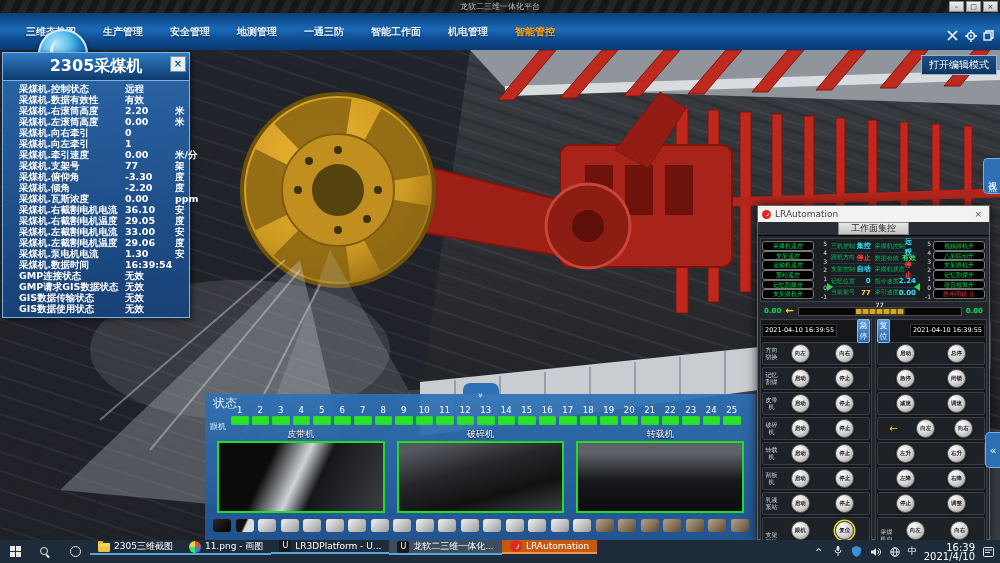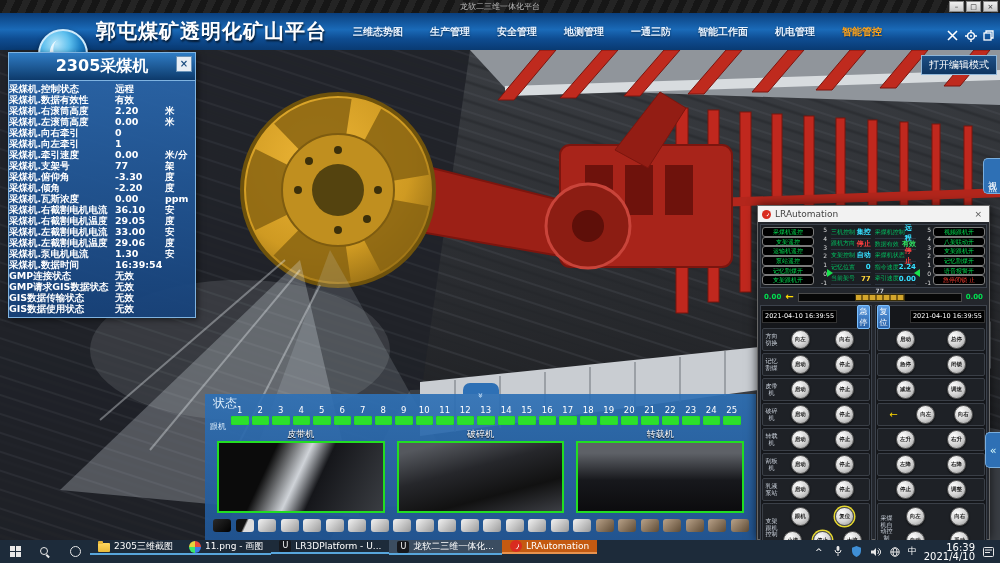--- a/index.html
+++ b/index.html
@@ -31,29 +31,29 @@
   .nav-tools{position:absolute;right:5px;top:16px;display:flex;gap:5px;align-items:center;}
   .tool-ic{width:13px;height:13px;display:flex;align-items:center;justify-content:center;}
 
   .edit-btn{position:absolute;right:3px;top:55px;z-index:5;background:linear-gradient(#1d4f86,#0e3560);
     color:#fff;font-size:10px;padding:2px 7px;border:1px solid #8fb6d8;cursor:pointer;white-space:nowrap;}
 
   
   .scene{position:absolute;left:0;top:50px;width:1000px;height:490px;}
 
   
-  .shearer-panel{position:absolute;left:8px;top:52px;width:186px;z-index:8;
+  .shearer-panel{position:absolute;left:2px;top:52px;width:186px;z-index:8;
     background:linear-gradient(180deg,rgba(43,104,173,.95),rgba(23,66,122,.95));
     border:1px solid #7fb3e0;color:#fff;box-shadow:2px 2px 6px rgba(0,0,0,.5);}
   .sp-header{position:relative;background:linear-gradient(#2f7cc4,#0d3a6b);text-align:center;
     font-size:16px;font-weight:bold;padding:3px 0;border-bottom:1px solid #7fb3e0;}
   .sp-close{position:absolute;right:3px;top:3px;width:14px;height:14px;background:#e8eef5;color:#1c4d80;
     font-size:10px;line-height:13px;text-align:center;border:1px solid #6b93b8;cursor:pointer;font-weight:bold;}
   .sp-rows{padding:2px 0 3px;}
-  .sp-row{display:flex;line-height:11px;font-size:9.5px;font-weight:bold;padding:0 0;white-space:nowrap;}
+  .sp-row{display:flex;line-height:11px;font-size:9.5px;font-weight:bold;padding:0 16px;white-space:nowrap;}
   .sp-lbl{flex:0 0 106px;overflow:hidden;}
   .sp-val{flex:0 0 50px;}
   .sp-unit{flex:1;}
 
   
   .lr-window{position:absolute;left:757px;top:205px;width:233px;height:335px;z-index:9;
     background:#23262c;border:1px solid #666;box-shadow:0 0 10px rgba(0,0,0,.7);box-sizing:border-box;}
   .lr-titlebar{height:16px;background:#f2f2f2;display:flex;align-items:center;padding:0 4px;gap:4px;}
   .lr-logo{width:9px;height:9px;border-radius:50%;background:#d92b1f;position:relative;flex:0 0 9px;}
   .lr-logo::after{content:"";position:absolute;left:2px;top:2px;width:4px;height:4px;border-radius:50%;
@@ -174,21 +174,20 @@
     <span>龙软二三维一体化平台</span>
     <div class="win-controls">
       <span class="win-btn">–</span>
       <span class="win-btn">□</span>
       <span class="win-btn">×</span>
     </div>
   </div>
 
   <div class="navbar">
     <div class="logo"></div>
-    <div class="brand">郭屯煤矿透明化矿山平台</div>
     <div class="nav-menu" id="nav-menu">
         <div class="nav-item">三维态势图</div>
         <div class="nav-item">生产管理</div>
         <div class="nav-item">安全管理</div>
         <div class="nav-item">地测管理</div>
         <div class="nav-item">一通三防</div>
         <div class="nav-item">智能工作面</div>
         <div class="nav-item">机电管理</div>
         <div class="nav-item active">智能管控</div>
       </div>
@@ -445,20 +444,23 @@
           <span class="sp-unit"></span>
         </div>
       </div>
   </div>
 
   <div class="lr-window">
     <div class="lr-titlebar">
       <span class="lr-logo"></span>
       <span class="lr-title">LRAutomation</span>
       <span class="lr-close">×</span>
+    </div>
+    <div class="lr-tabbar">
+      <span class="lr-tab">工作面集控</span>
     </div>
     <div class="lr-main">
       <div class="pill-col" id="lr-left-pills">
           <div class="pill">采煤机遥控</div>
           <div class="pill">支架遥控</div>
           <div class="pill">运输机遥控</div>
           <div class="pill">泵站遥控</div>
           <div class="pill">记忆割煤开</div>
           <div class="pill">支架跟机开</div>
         </div>

